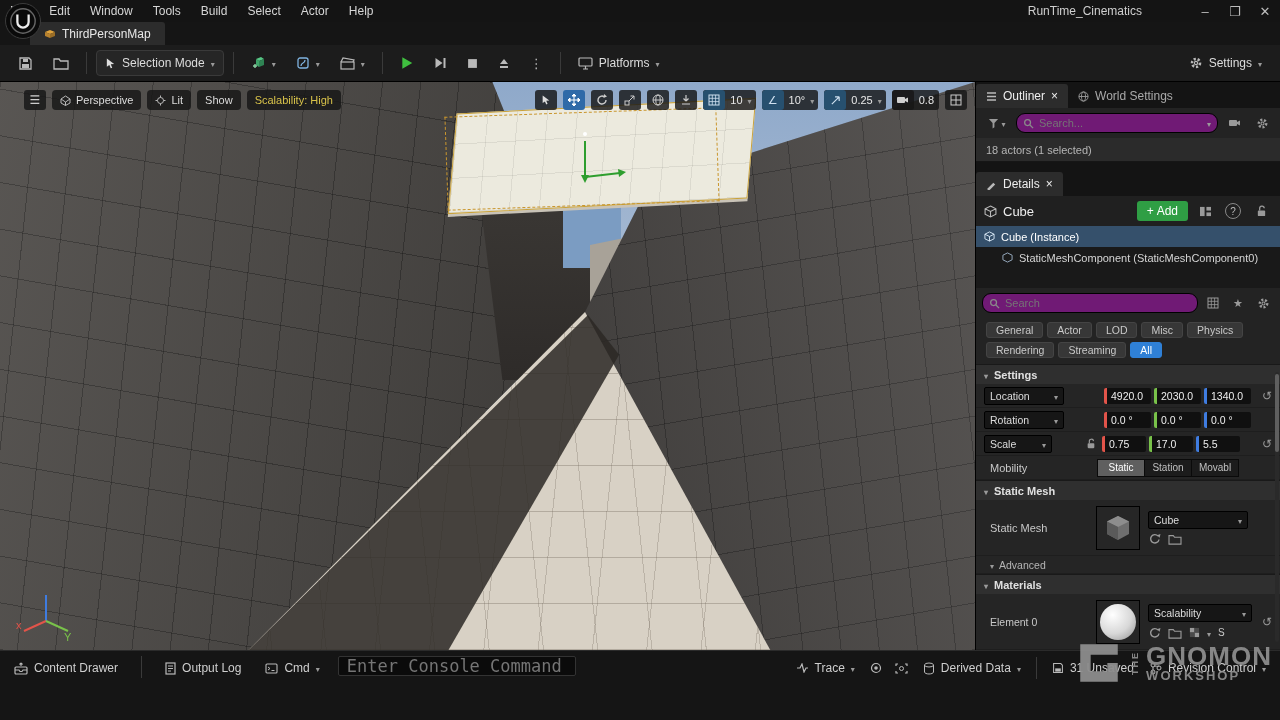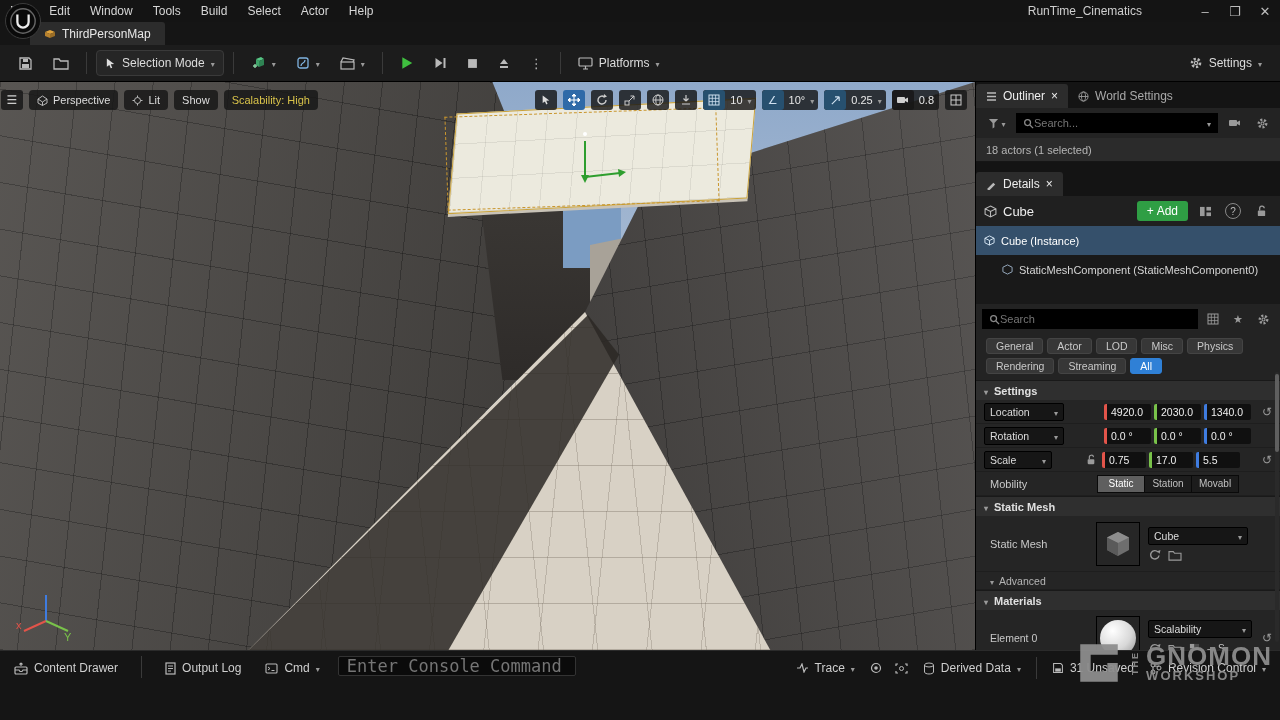--- a/index.html
+++ b/index.html
@@ -77,29 +77,29 @@
   .snapgrp{display:flex;align-items:center;background:rgba(22,22,22,.82);border-radius:3px;height:20px;overflow:hidden}
   .snapval{padding:0 5px;color:#e8e8e8;font-size:11px}
   .scal{color:#d8c24a}
 
   
   #rightpanel{left:975px;top:82px;width:305px;height:568px;background:#1f1f1f;border-left:1px solid #000}
   .ptabs{height:26px;background:#141414;display:flex;align-items:flex-end}
   .ptab{height:24px;display:flex;align-items:center;gap:6px;padding:0 10px;font-size:12px;color:#aaa}
   .ptab.active{background:#2c2c2c;color:#eee;border-radius:3px 3px 0 0}
   .searchrow{height:30px;background:#232323;display:flex;align-items:center;gap:4px;padding:0 6px}
-  .searchbox{flex:1;height:20px;background:#000000;border:1px solid #000;border-radius:0;display:flex;align-items:center;padding:0 6px}
+  .searchbox{flex:1;height:20px;background:#701a75;border:1px solid #000;border-radius:9px;display:flex;align-items:center;gap:5px;padding:0 6px}
   .searchbox input{flex:1;background:transparent;border:0;outline:0;color:#bbb;font-size:11px;font-family:"Liberation Sans",sans-serif}
   .statusrow{height:24px;background:#2b2b2b;display:flex;align-items:center;padding-left:10px;font-size:11px;color:#b5b5b5;border-bottom:1px solid #161616}
   .pdivider{height:8px;background:#141414}
   .dheader{height:30px;background:#202020;display:flex;align-items:center;gap:6px;padding:0 8px}
   .objname{color:#ededed;font-size:13px}
   .addbtn{margin-left:auto;background:#2f9e44;color:#fff;height:20px;border-radius:3px;display:flex;align-items:center;gap:3px;padding:0 10px;font-size:12px}
   .tree{background:#191919;padding-bottom:20px}
-  .trow{height:29px;display:flex;align-items:center;gap:6px;font-size:11px;color:#d5d5d5;padding-left:8px}
+  .trow{height:21px;display:flex;align-items:center;gap:6px;font-size:11px;color:#d5d5d5;padding-left:8px}
   .trow.sel{background:#35506b;color:#fff}
   .trow.child{padding-left:26px}
   .chips{background:#232323;padding:4px 10px 6px;display:flex;flex-direction:column;gap:4px}
   .chiprow{display:flex;gap:4px}
   .chip{background:#373737;border:1px solid #444;border-radius:3px;padding:1px 9px;font-size:10.5px;color:#c9c9c9}
   .chip.active{background:#2f80d6;border-color:#2f80d6;color:#fff}
   .secthead{height:20px;background:#2f2f2f;display:flex;align-items:center;gap:6px;padding:0 8px;font-size:11px;font-weight:bold;color:#e0e0e0;border-top:1px solid #191919}
   .prow{height:24px;background:#252525;display:flex;align-items:center;padding:0 8px;border-bottom:1px solid #1e1e1e}
   .plabelcol{width:118px;display:flex;align-items:center;gap:4px}
   .combo{height:18px;background:#161616;border:1px solid #000;border-radius:2px;display:flex;align-items:center;justify-content:space-between;padding:0 5px;font-size:10.5px;color:#ddd}
@@ -287,21 +287,21 @@
     <path d="M66 35 L58 32 L59 40 Z" fill="#2e9e2e"></path>
   </svg>
   <svg style="left:14px;top:505px" width="62" height="55">
     <line x1="32" y1="34" x2="32" y2="8" stroke="#3f7ce0" stroke-width="2"></line>
     <line x1="32" y1="34" x2="10" y2="44" stroke="#e2544a" stroke-width="2"></line>
     <line x1="32" y1="34" x2="54" y2="44" stroke="#79c24a" stroke-width="2"></line>
     <text x="2" y="42" fill="#e2544a" font-size="11">x</text>
     <text x="50" y="54" fill="#79c24a" font-size="11">Y</text>
   </svg>
 
-  <div class="vp-tools" style="left:1px">
+  <div class="vp-tools" style="left:24px">
     <div class="vpt">
         <span class="burger"></span>
       </div>
     <div class="vpill">
       <svg width="11" height="11" viewBox="0 0 11 11">
           <path d="M1 4 L5.5 1 L10 4 L5.5 7 Z M1 4 V8 L5.5 10.5 V7 M10 4 V8 L5.5 10.5" fill="none" stroke="#b9b9b9"></path>
         </svg>
       <span>Perspective</span>
     </div>
     <div class="vpill">

